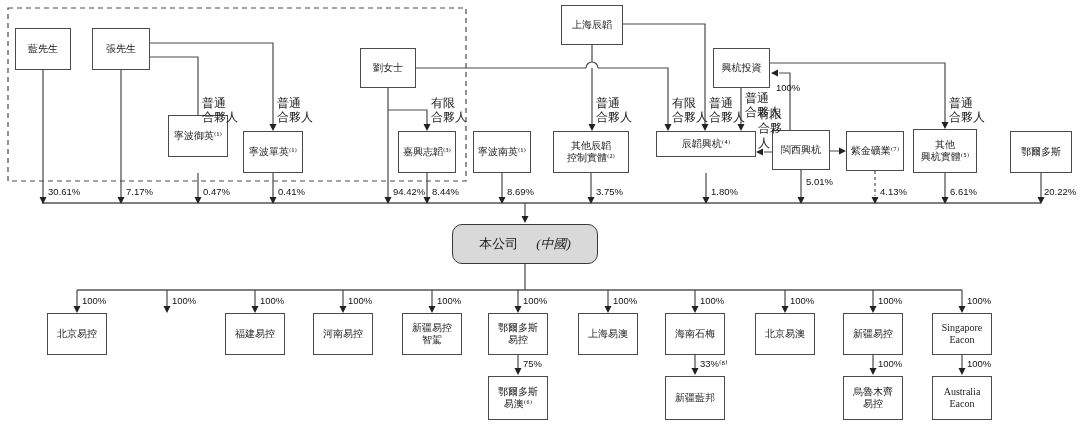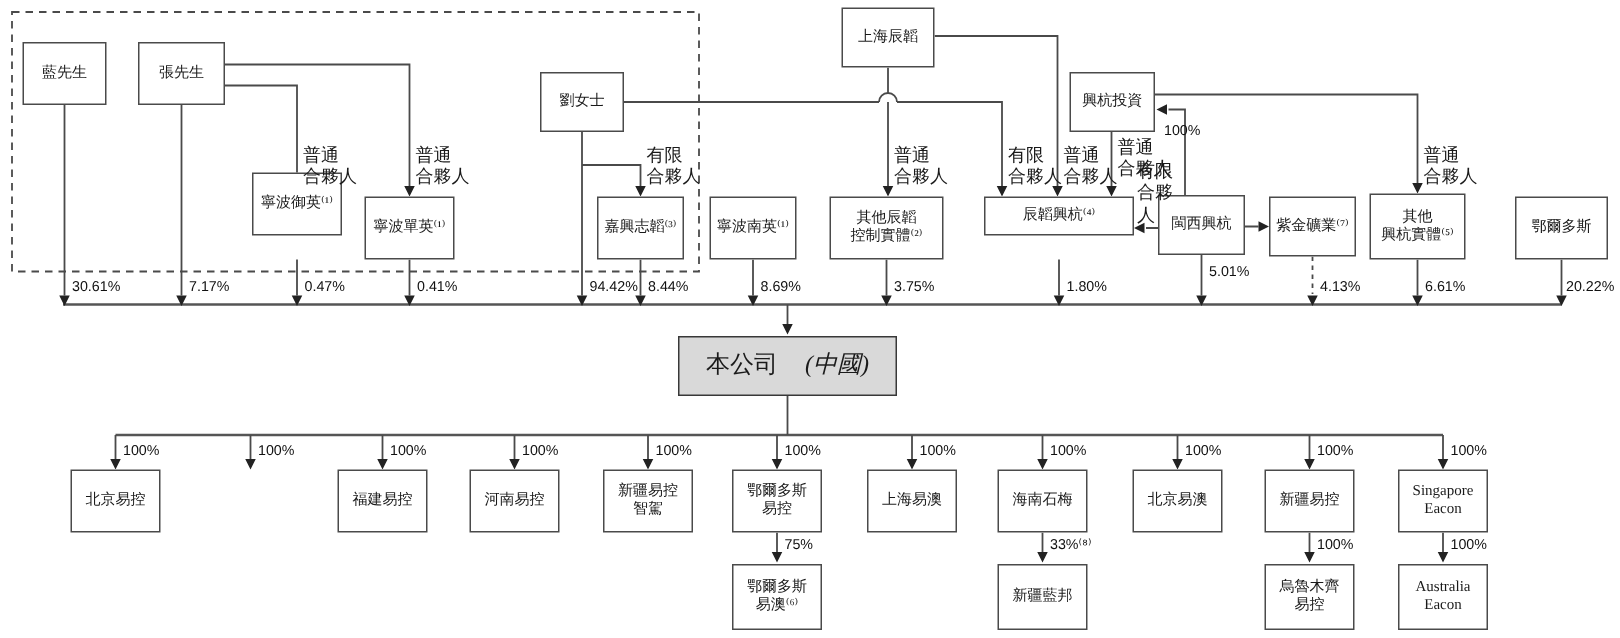--- a/index.html
+++ b/index.html
@@ -2,21 +2,21 @@
 <html><head>
 <meta charset="utf-8">
 <style>
   html,body{margin:0;padding:0;background:#fff;}
   .canvas{position:relative;width:1080px;height:425px;background:#fff;overflow:hidden;
           font-family:"Liberation Serif","DejaVu Serif",serif;color:#1a1a1a;}
   .canvas svg{position:absolute;left:0;top:0;}
   .box{position:absolute;box-sizing:border-box;border:1px solid #4a4a4a;background:#fff;
        display:flex;align-items:center;justify-content:center;text-align:center;
        font-size:10px;line-height:1.25;white-space:pre-line;}
-  .box.company{background:#d9d9d9;border-color:#383838;font-size:16px;gap:18px;}
+  .box.company{background:#d9d9d9;border-color:#383838;font-size:13px;gap:18px;border-radius:10px;}
   .box.company .it{font-style:italic;}
   .pct{position:absolute;font-family:"Liberation Sans","DejaVu Sans",sans-serif;
        font-size:9.5px;color:#111;white-space:nowrap;}
   .rel{position:absolute;font-size:12px;line-height:1.2;white-space:pre-line;color:#1a1a1a;}
 </style>
 </head>
 <body>
 
 <div class="canvas">
 

